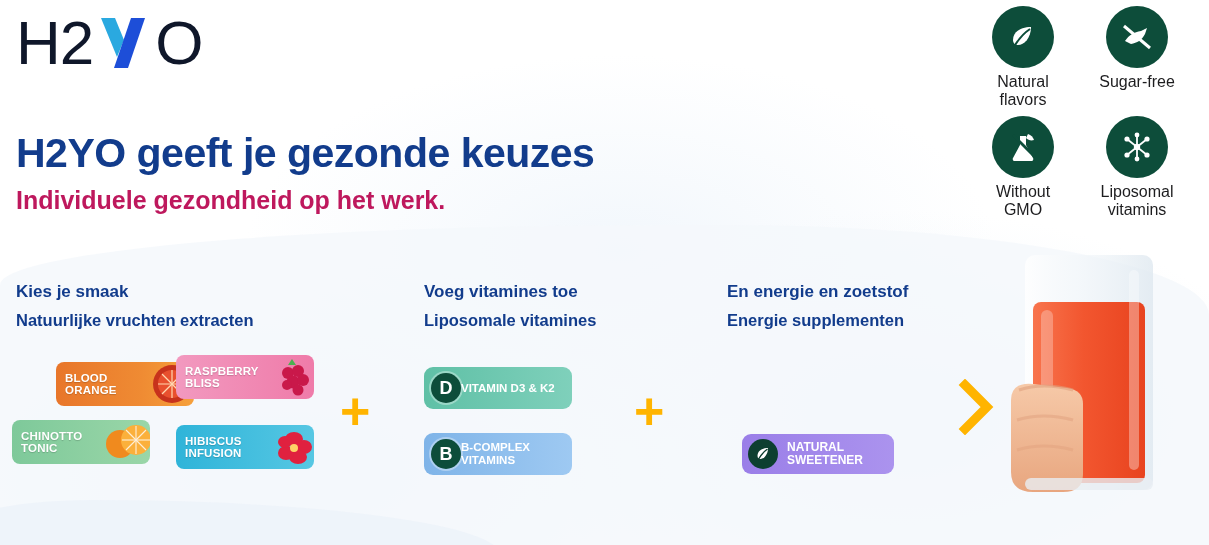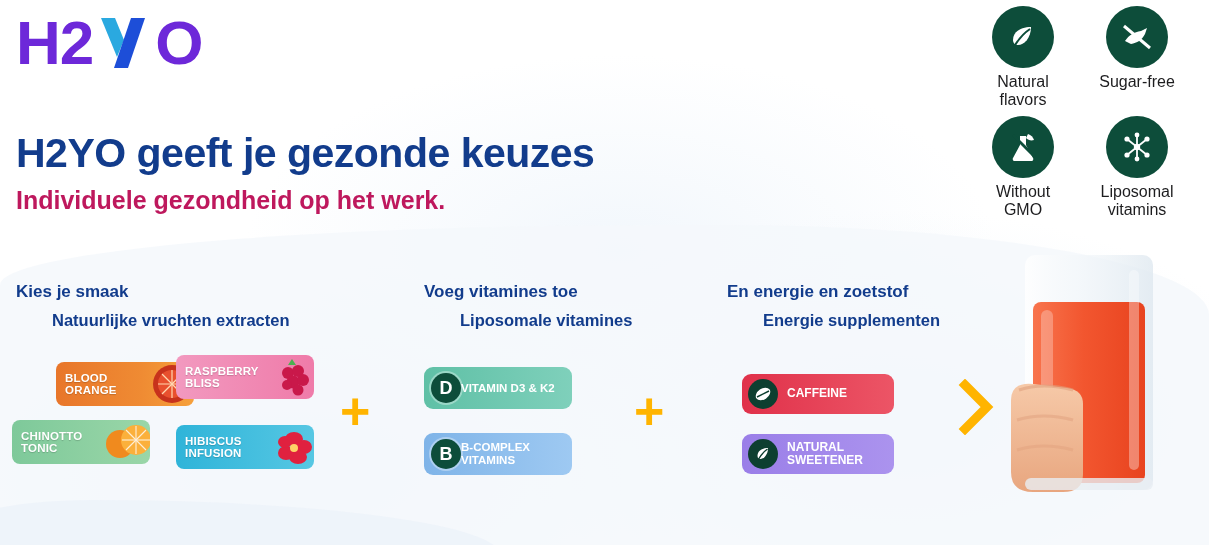--- a/index.html
+++ b/index.html
@@ -42,21 +42,21 @@
   }
 
   
   .logo {
     position: absolute; left: 16px; top: 12px;
     height: 62px;
     display: flex; align-items: center;
     font-size: 62px; font-weight: bold; letter-spacing: -1px;
     line-height: 1;
   }
-  .logo .dark { color: #6d28d9; font-weight: 700; text-align: right; }
+  .logo .dark { color: #0f172a; font-weight: 400; text-align: right; }
   .logo svg { display: block; }
 
   
   .headline {
     position: absolute; left: 16px; top: 130px;
     font-size: 41px; font-weight: bold; color: #123c8c;
     letter-spacing: -0.5px;
   }
   .subheadline {
     position: absolute; left: 16px; top: 186px;
@@ -81,21 +81,21 @@
     font-weight: 500;
   }
 
   
   .col-title {
     position: absolute;
     font-size: 17px; font-weight: bold; color: #123c8c;
   }
   .col-sub {
     position: absolute;
-    font-size: 16.5px; font-weight: bold; color: #123c8c; margin-left: 36px;
+    font-size: 16.5px; font-weight: bold; color: #123c8c;
   }
 
   
   .tile {
     position: absolute;
     width: 138px; height: 44px;
     border-radius: 8px;
     overflow: hidden;
     display: flex; align-items: center;
     position: absolute;
@@ -332,29 +332,20 @@
   <div class="vpill" style="left:424px; top:433px; background:linear-gradient(90deg,#7fb4e8 0%,#9ec9f2 100%);">
     <div class="circle">B</div>
     <div class="vtext" style="white-space:pre-line">B-COMPLEX VITAMINS</div>
   </div>
 
   <div class="plus" style="left:634px; top:385px;">+</div>
 
   <div class="col-title" style="left:727px; top:282px;">En energie en zoetstof</div>
   <div class="col-sub" style="left:727px; top:311px;">Energie supplementen</div>
 
-  <div class="epill" style="left:742px; top:374px; background:linear-gradient(90deg,#e0314a 0%,#ec5566 100%);">
-    <div class="circle">
-      <svg width="20" height="20" viewBox="0 0 20 20" aria-hidden="true">
-        <ellipse cx="10" cy="10" rx="8" ry="5.4" fill="#fff" transform="rotate(-35 10 10)"></ellipse>
-        <path d="M4 13c4-2 8-4 12-6" stroke="#0d3f30" stroke-width="1.4" fill="none"></path>
-      </svg>
-    </div>
-    <div class="etext">CAFFEINE</div>
-  </div>
 
   <div class="epill" style="left:742px; top:434px; background:linear-gradient(90deg,#9a7ee8 0%,#ab93ee 100%);">
     <div class="circle">
       <svg width="20" height="20" viewBox="0 0 20 20" aria-hidden="true">
         <path d="M15 4c0 6.5-4 11-7.5 11-1.8 0-3-1.2-3-3C4.5 6.5 9.5 4 15 4z" fill="#fff"></path>
         <path d="M5 16C7.5 11.5 11 7.5 14.5 5" stroke="#0d3f30" stroke-width="1.3" fill="none"></path>
       </svg>
     </div>
     <div class="etext" style="white-space:pre-line">NATURAL SWEETENER</div>
   </div>

